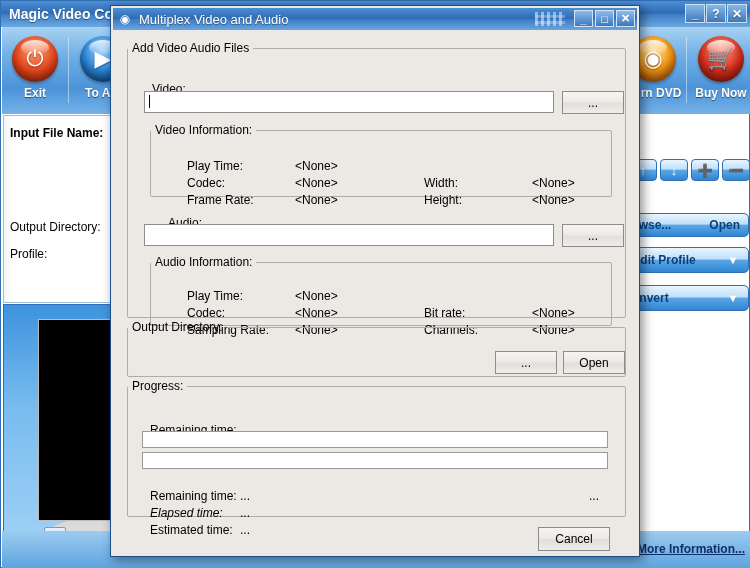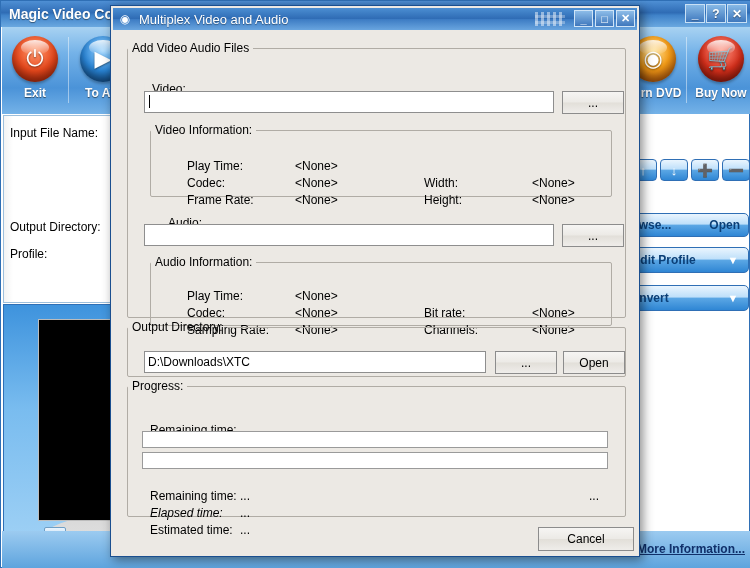--- a/index.html
+++ b/index.html
@@ -250,21 +250,21 @@
     <div class="tb-sep" style="left:684px;"></div>
     <div class="tb-item" style="left:688px;">
       <div class="tb-orb orb-cart">
         <div class="tb-glyph">🛒</div>
       </div>
       <div class="tb-label">Buy Now</div>
     </div>
   </div>
 
   <div id="left-panel">
-    <div class="lp-label" style="top:10px;">Input File Name:</div>
+    <div class="lp-label" style="top:10px;font-weight:bold;">Input File Name:</div>
     <div class="lp-label" style="top:104px;">Output Directory:</div>
     <div class="lp-label" style="top:131px;">Profile:</div>
   </div>
 
   <div id="preview-frame">
     <div id="preview-arc"></div>
     <div id="preview-screen"></div>
     <div id="preview-slider"></div>
   </div>
 
@@ -346,21 +346,20 @@
         <div class="lbl" style="left:381px;top:25px;">&lt;None&gt;</div>
         <div class="lbl" style="left:36px;top:42px;">Sampling Rate:</div>
         <div class="lbl" style="left:144px;top:42px;">&lt;None&gt;</div>
         <div class="lbl" style="left:273px;top:42px;">Channels:</div>
         <div class="lbl" style="left:381px;top:42px;">&lt;None&gt;</div>
       </fieldset>
     </fieldset>
 
     <fieldset class="gb" style="left:14px;top:290px;width:497px;height:55px;">
       <legend>Output Directory:</legend>
-      <input class="tb" style="left: 16px; top: 17px; width: 342px; height: 22px;" value="D:\Downloads\XTC">
       <button class="btn" style="left:367px;top:17px;width:62px;height:23px;">...</button>
       <button class="btn" style="left:435px;top:17px;width:62px;height:23px;">Open</button>
     </fieldset>
 
     <fieldset class="gb" style="left:14px;top:349px;width:497px;height:136px;">
       <legend>Progress:</legend>
 
       <div class="lbl" style="left:22px;top:18px;">Remaining time:</div>
       <div class="lbl" style="left:112px;top:18px;">...</div>
       <div class="lbl" style="left:461px;top:18px;">...</div>
@@ -372,15 +371,15 @@
       <div class="lbl" style="left:112px;top:84px;">...</div>
       <div class="lbl" style="left:461px;top:84px;">...</div>
 
       <div class="lbl" style="left:22px;top:101px;font-style:italic;">Elapsed time:</div>
       <div class="lbl" style="left:112px;top:101px;">...</div>
 
       <div class="lbl" style="left:22px;top:118px;">Estimated time:</div>
       <div class="lbl" style="left:112px;top:118px;">...</div>
     </fieldset>
 
-    <button class="btn" style="left:425px;top:497px;width:96px;height:24px;">Cancel</button>
+    <button class="btn" style="left:425px;top:497px;width:72px;height:24px;">Cancel</button>
   </div>
 </div>
 
 </body></html>

